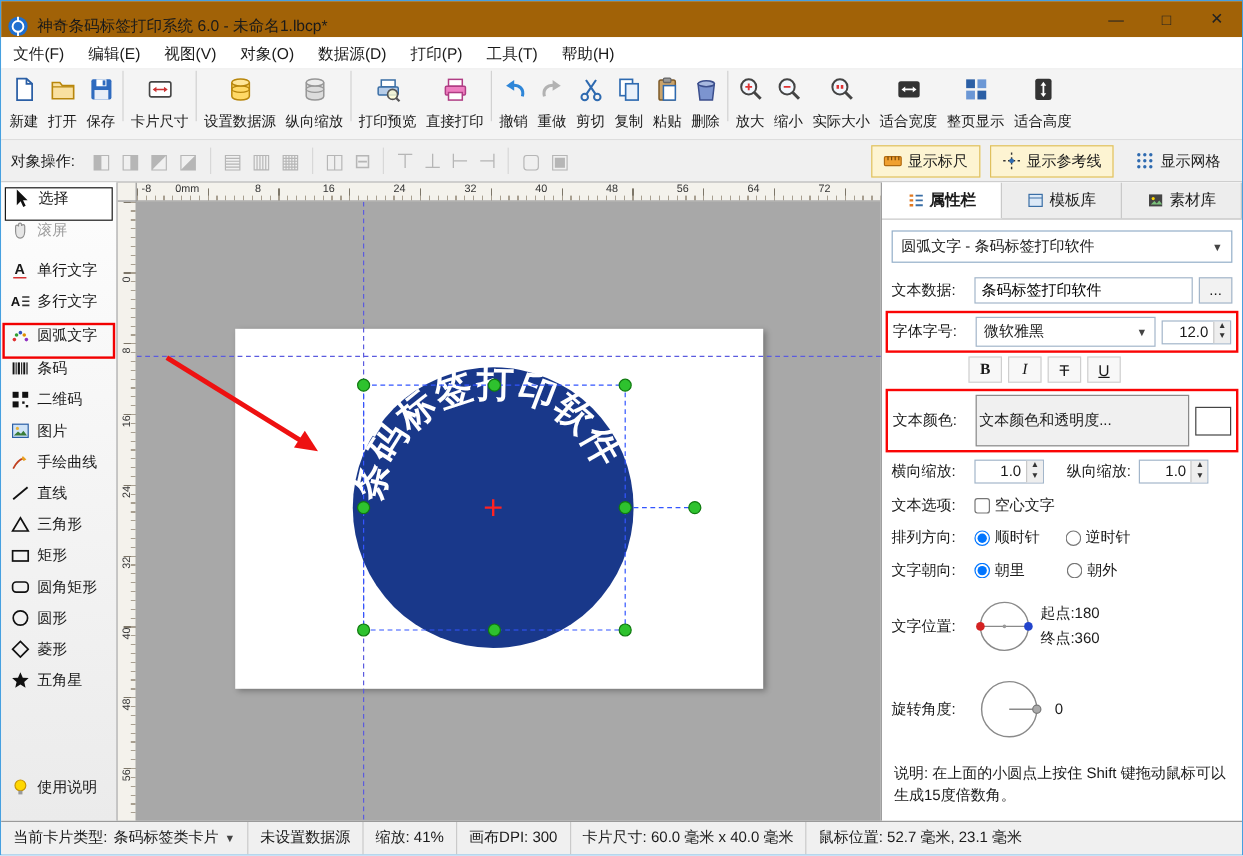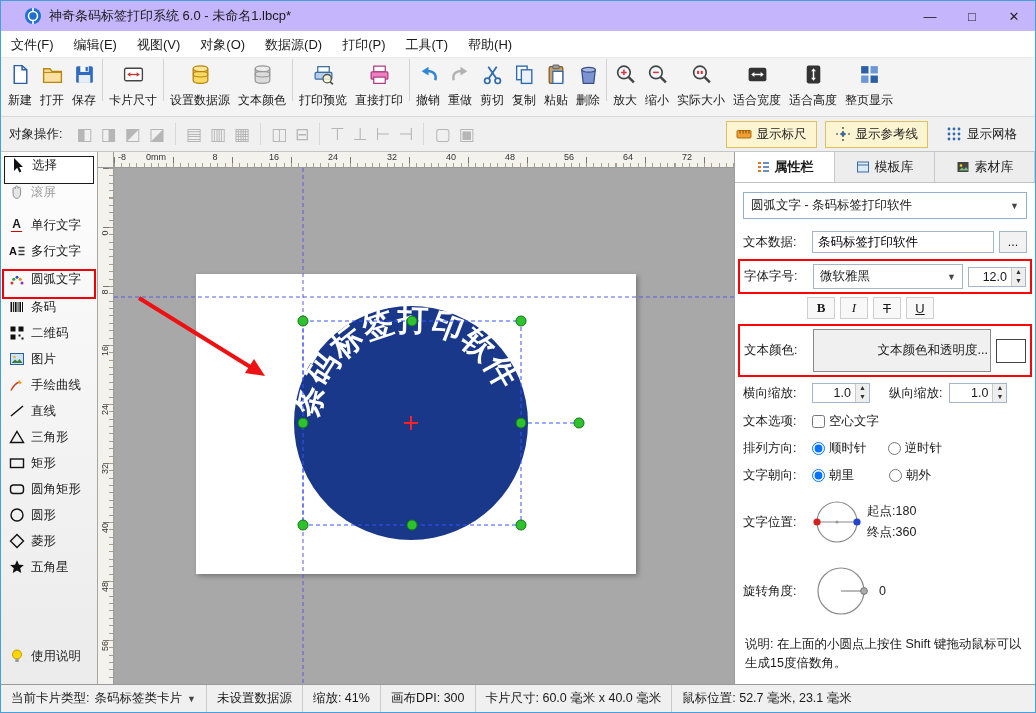--- a/index.html
+++ b/index.html
@@ -1,20 +1,20 @@
 <!DOCTYPE html>
 <html><head>
 <meta charset="utf-8">
 <style>
   html,body{margin:0;padding:0}
   body{width:1036px;height:713px;overflow:hidden;font-family:"Liberation Sans","DejaVu Sans",sans-serif;background:#fff;color:#1a1a1a}
   .app{width:1036px;height:713px;box-sizing:border-box;border:1px solid #46a0e0;display:flex;flex-direction:column;background:#fff}
 
   
-  .titlebar{height:30px;display:flex;align-items:center;padding-left:23px;background:#c4b5fd;flex-shrink:0}
+  .titlebar{height:30px;display:flex;align-items:flex-end;padding-left:5px;background:#a16207;flex-shrink:0}
   .applogo{width:18px;height:18px;display:inline-flex}
   .apptitle{font-size:13px;margin-left:7px;white-space:nowrap}
   .tspacer{flex:1}
   .winbtn{width:42px;height:30px;display:flex;align-items:center;justify-content:center;font-size:13px;color:#222}
 
   
   .menubar{height:26px;display:flex;align-items:flex-end;background:#fff;border-bottom:1px solid #e8e8e8;font-size:13px;flex-shrink:0}
   .menu-item{padding:3px 10px;white-space:nowrap}
 
   
@@ -82,21 +82,21 @@
   .spin{border:1px solid #a3b6ca;background:#fff;display:flex;align-items:stretch;width:56px;flex-shrink:0}
   .spin .val{flex:1;padding:2px 4px;text-align:right}
   .spin .arrows{width:13px;display:flex;flex-direction:column;border-left:1px solid #c9c9c9;background:#eee}
   .spin .arrows span{flex:1;font-size:7px;line-height:8px;text-align:center;color:#333}
   .fmtrow{display:flex;gap:5px;padding:2px 8px 4px 72px}
   .fmtbtn{width:26px;height:20px;display:flex;align-items:center;justify-content:center;border:1px solid #cfcfcf;background:#f8f8f8;font-size:13px}
   .fb-b{font-family:"Liberation Serif",serif;font-weight:bold}
   .fb-i{font-family:"Liberation Serif",serif;font-style:italic}
   .fb-s{text-decoration:line-through}
   .fb-u{text-decoration:underline}
-  .color-btn{flex:1;border:1px solid #8a8a8a;background:#f0f0f0;padding:12px 2px;text-align:right;white-space:nowrap}
+  .color-btn{flex:1;border:1px solid #8a8a8a;background:#f0f0f0;padding:12px 2px;text-align:left;white-space:nowrap}
   .swatch{width:28px;height:22px;border:1px solid #444;background:#fff;flex-shrink:0}
   .rlabel{margin-right:2px;white-space:nowrap}
   .radio-opt{display:flex;align-items:center;margin-right:16px;white-space:nowrap}
   .radio-opt input{margin:0 4px 0 0}
   .poslabels{display:flex;flex-direction:column;gap:4px}
   .pnote{padding:10px 10px 6px;line-height:1.55;color:#1a1a1a}
 
   
   .statusbar{height:27px;background:#f0f0f0;border-top:1px solid #9a9a9a;display:flex;align-items:center;font-size:12.5px;flex-shrink:0;overflow:hidden}
   .sseg{padding:0 10px;display:flex;align-items:center;gap:5px;height:100%;border-right:1px solid #cacaca;white-space:nowrap}
@@ -173,21 +173,21 @@
             <ellipse cx="11" cy="5.5" rx="7" ry="2.8" fill="#ffe699" stroke="#b8860b" stroke-width="1.2"></ellipse>
           </svg></span>
       <span class="tlabel">设置数据源</span>
     </div>
     <div class="tbtn">
       <span><svg width="23" height="23" viewBox="0 0 22 22">
             <path d="M4 5.5v11c0 1.7 3.1 3 7 3s7-1.3 7-3v-11" fill="#dcdcdc" stroke="#979797" stroke-width="1.2"></path>
             <ellipse cx="11" cy="10.8" rx="7" ry="2.6" fill="none" stroke="#979797" stroke-width="1"></ellipse>
             <ellipse cx="11" cy="5.5" rx="7" ry="2.8" fill="#ececec" stroke="#979797" stroke-width="1.2"></ellipse>
           </svg></span>
-      <span class="tlabel">文本颜色</span>
+      <span class="tlabel">纵向缩放</span>
     </div>
     <div class="tsep"></div>
     <div class="tbtn">
       <span><svg width="23" height="23" viewBox="0 0 22 22">
             <rect x="5.5" y="3.5" width="11" height="5.5" fill="#fff" stroke="#3a6ea5" stroke-width="1.2"></rect>
             <rect x="3" y="9" width="16" height="6.5" rx="1" fill="#b7cde8" stroke="#3a6ea5" stroke-width="1.2"></rect>
             <circle cx="14.5" cy="15" r="4" fill="rgba(255,252,210,.8)" stroke="#555" stroke-width="1.3"></circle>
             <path d="M17.3 17.8L20 20.5" stroke="#555" stroke-width="1.8"></path>
           </svg></span>
       <span class="tlabel">打印预览</span>
@@ -274,34 +274,34 @@
     <div class="tbtn">
       <span><svg width="23" height="23" viewBox="0 0 22 22">
             <rect x="2.5" y="4.5" width="17" height="13" rx="2" fill="#333"></rect>
             <path d="M7 11h8" stroke="#fff" stroke-width="1.4"></path>
             <path d="M5 11l3-2.3v4.6zM17 11l-3-2.3v4.6z" fill="#fff"></path>
           </svg></span>
       <span class="tlabel">适合宽度</span>
     </div>
     <div class="tbtn">
       <span><svg width="23" height="23" viewBox="0 0 22 22">
-            <rect x="4.5" y="2.5" width="13" height="17" rx="2" fill="#333"></rect>
-            <path d="M11 7v8" stroke="#fff" stroke-width="1.4"></path>
-            <path d="M11 5l-2.3 3h4.6zM11 17l-2.3-3h4.6z" fill="#fff"></path>
-          </svg></span>
-      <span class="tlabel">适合高度</span>
-    </div>
-    <div class="tbtn">
-      <span><svg width="23" height="23" viewBox="0 0 22 22">
             <rect x="3" y="3" width="7" height="7" fill="#2b5fa5"></rect>
             <rect x="12" y="3" width="7" height="7" fill="#6b97d5"></rect>
             <rect x="3" y="12" width="7" height="7" fill="#6b97d5"></rect>
             <rect x="12" y="12" width="7" height="7" fill="#2b5fa5"></rect>
           </svg></span>
       <span class="tlabel">整页显示</span>
+    </div>
+    <div class="tbtn">
+      <span><svg width="23" height="23" viewBox="0 0 22 22">
+            <rect x="4.5" y="2.5" width="13" height="17" rx="2" fill="#333"></rect>
+            <path d="M11 7v8" stroke="#fff" stroke-width="1.4"></path>
+            <path d="M11 5l-2.3 3h4.6zM11 17l-2.3-3h4.6z" fill="#fff"></path>
+          </svg></span>
+      <span class="tlabel">适合高度</span>
     </div>
   </div>
 
   <div class="obar">
     <span class="obar-label">对象操作:</span>
     <span class="gicon">◧</span>
     <span class="gicon">◨</span>
     <span class="gicon">◩</span>
     <span class="gicon">◪</span>
     <span class="osep"></span>

